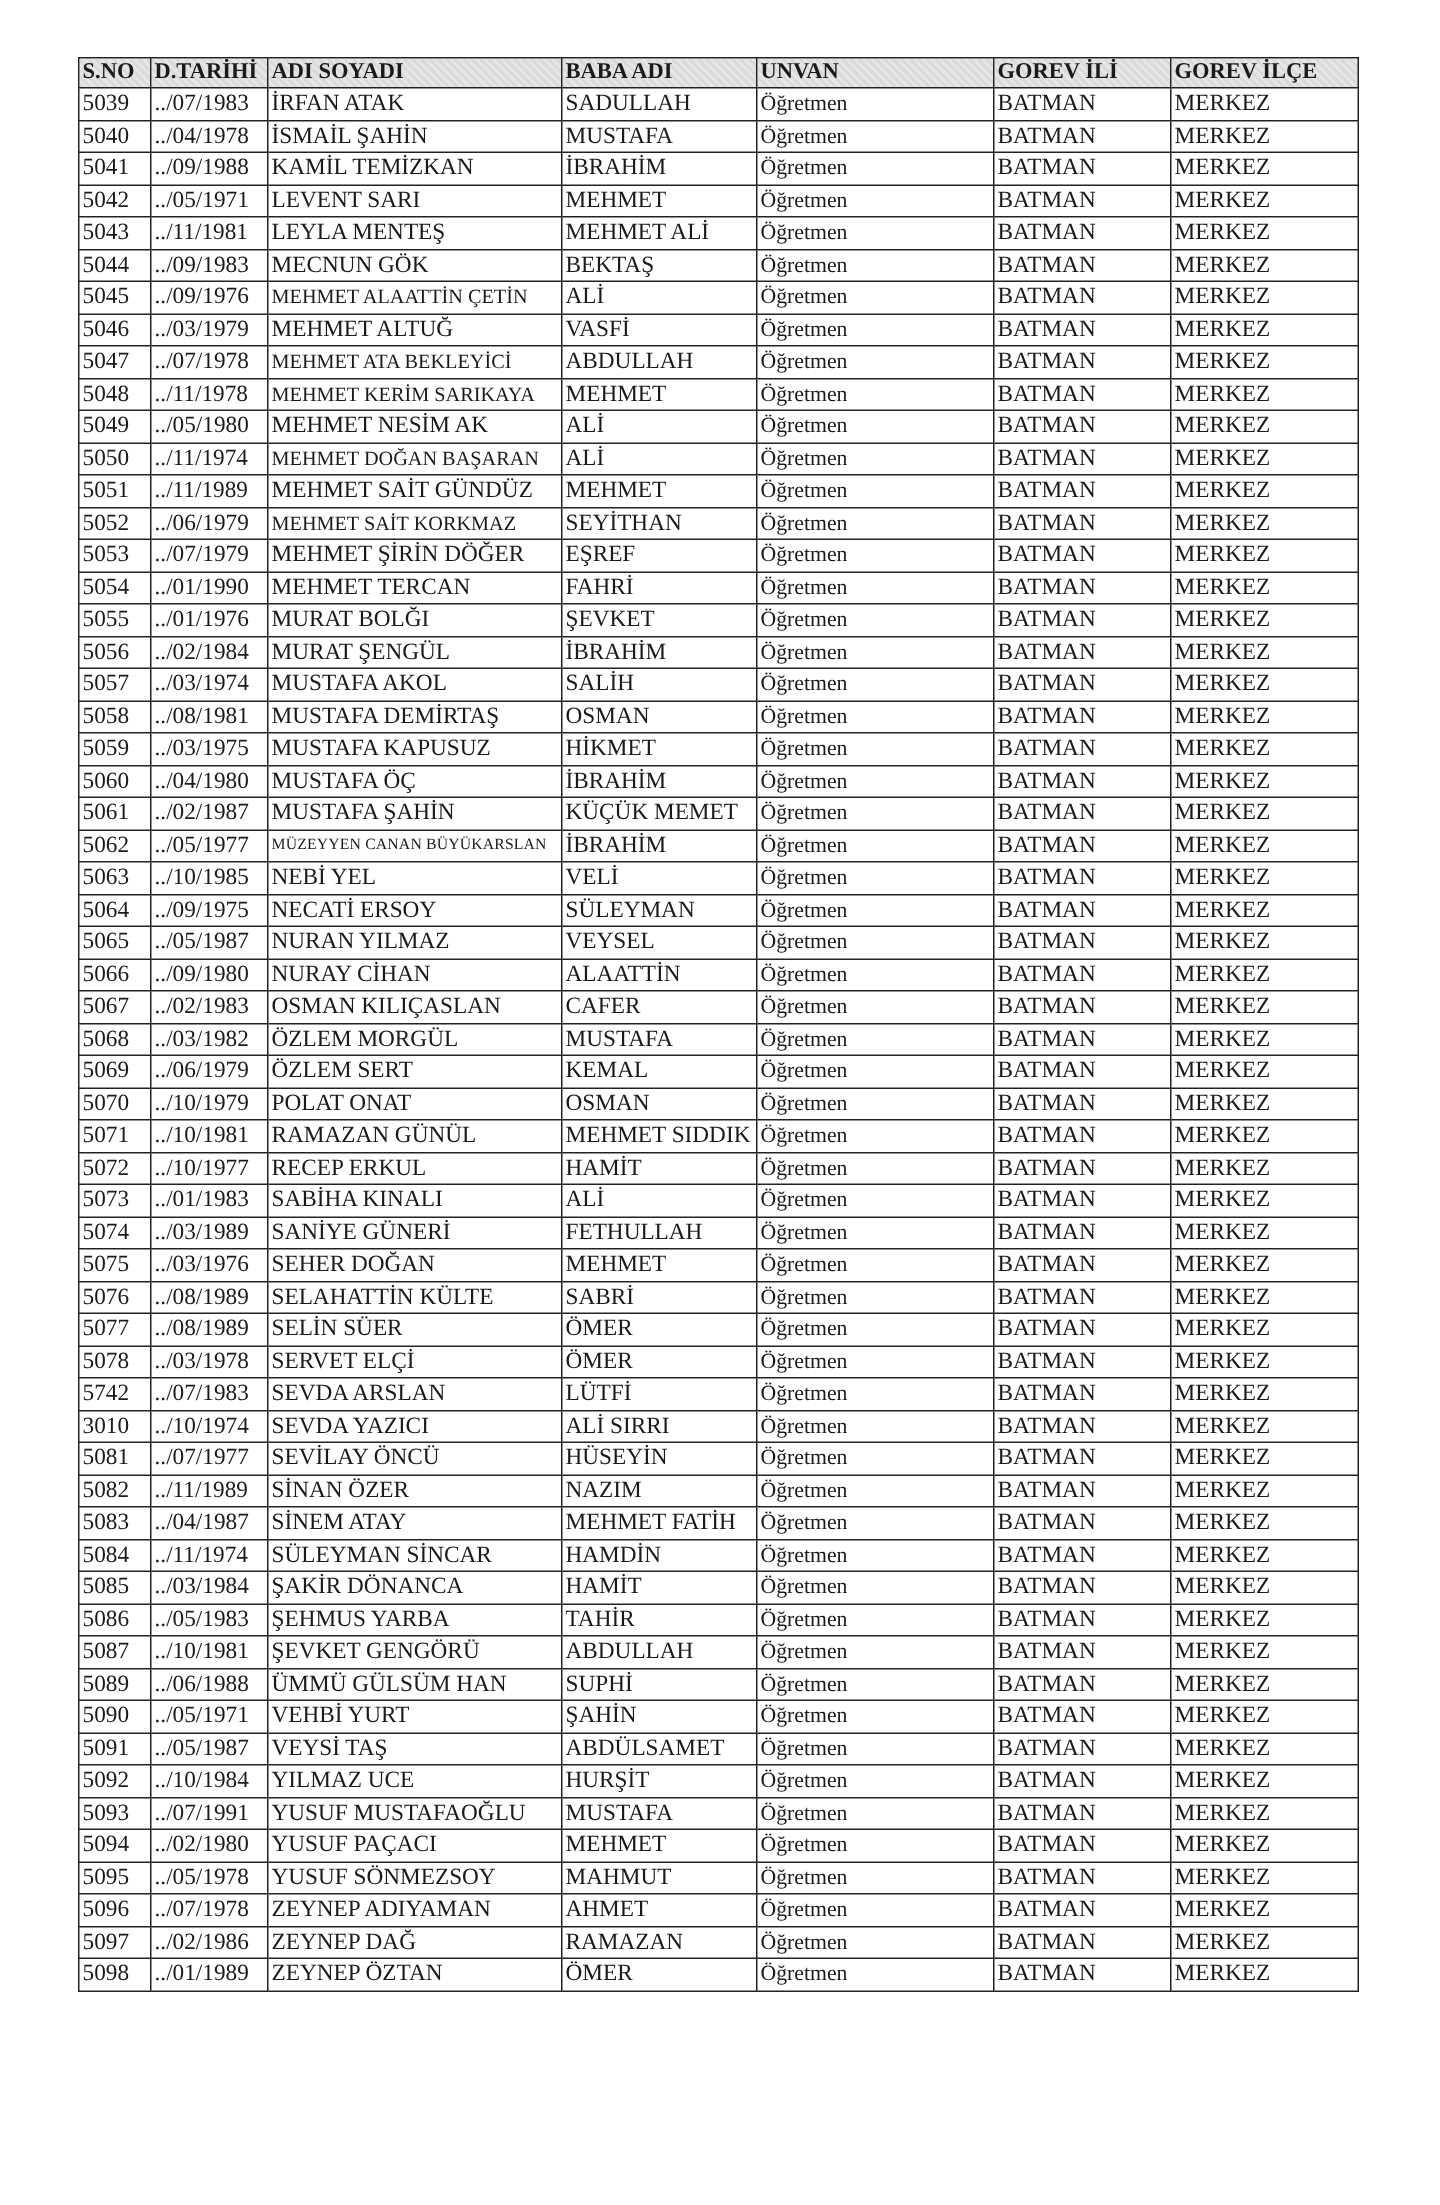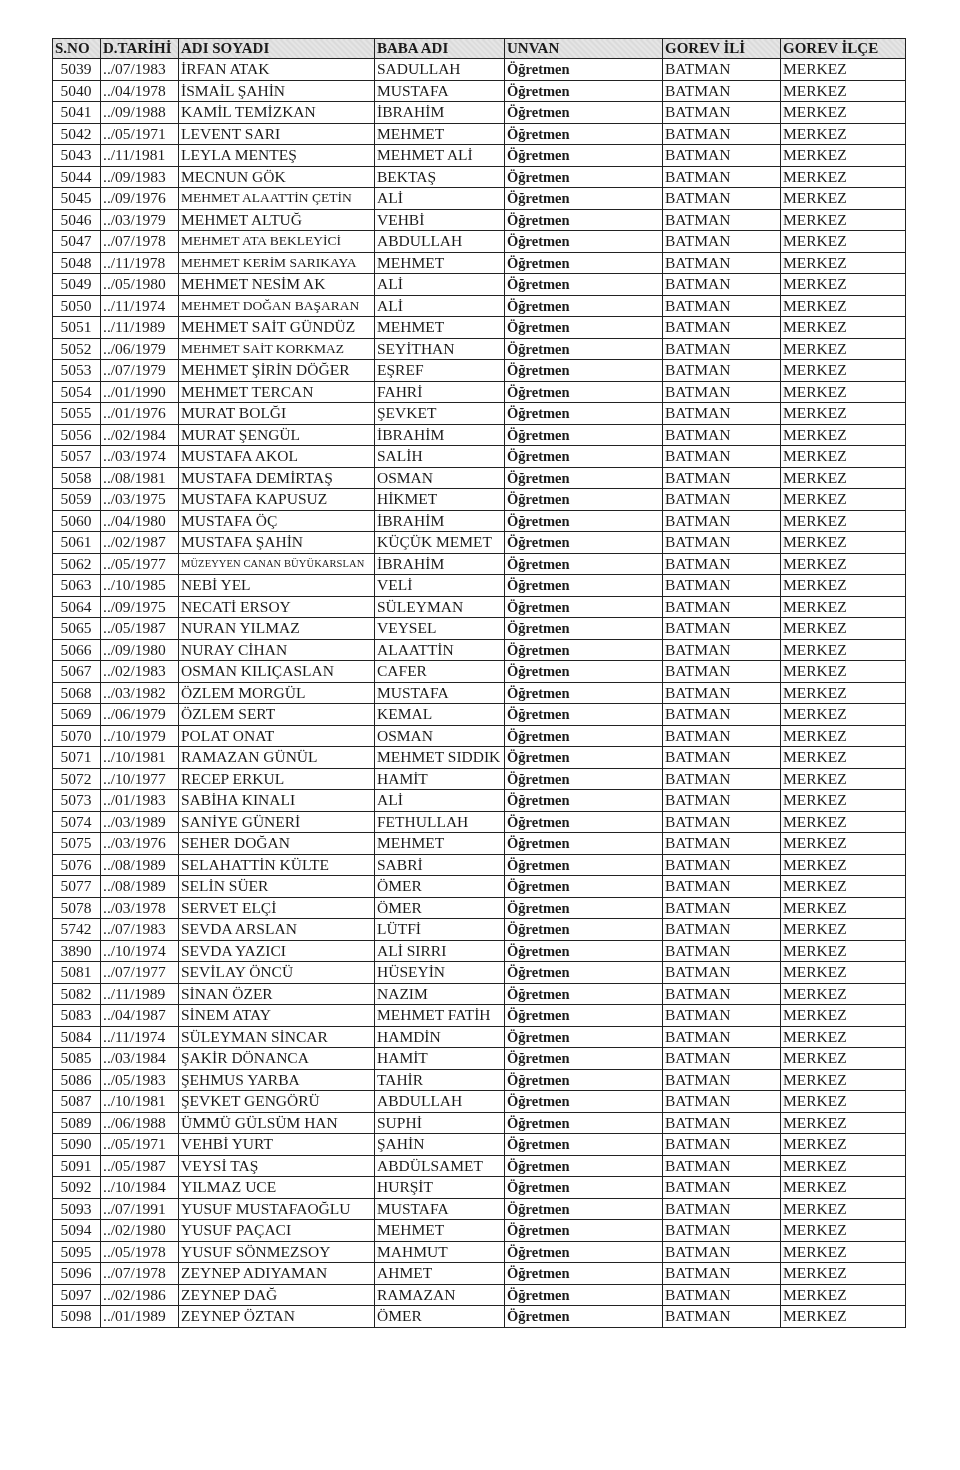--- a/index.html
+++ b/index.html
@@ -17,24 +17,24 @@
     white-space: nowrap; overflow: hidden;
     font-size: 15.5px; line-height: 20.5px; height: 20.5px;
     text-align: left; vertical-align: bottom;
   }
   .sheet th {
     font-weight: bold; font-size: 15px;
     background: #e6e6e6;
     background-image: repeating-linear-gradient(45deg, rgba(0,0,0,0.05) 0 2px, rgba(255,255,255,0) 2px 4px);
     height: 19px; line-height: 19px;
   }
-  .sheet td.sno { text-align: center; padding-right: 3px; }
+  .sheet td.sno { text-align: left; padding-right: 3px; }
   .sheet td.small { font-size: 10.5px; letter-spacing: 0.1px; }
   .sheet td.mid { font-size: 13.5px; }
-  .sheet td.unv { font-size: 14.5px; font-weight: bold; }
+  .sheet td.unv { font-size: 14.5px; }
   col.c1 { width: 48px; } col.c2 { width: 78px; } col.c3 { width: 196px; }
   col.c4 { width: 130px; } col.c5 { width: 158px; } col.c6 { width: 118px; } col.c7 { width: 125px; }
 </style>
 </head>
 <body>
 
 <table class="sheet">
   <colgroup>
     <col class="c1">
       <col class="c2">
@@ -116,21 +116,21 @@
         <td class="mid">MEHMET ALAATTİN ÇETİN</td>
         <td>ALİ</td>
         <td class="unv">Öğretmen</td>
         <td>BATMAN</td>
         <td>MERKEZ</td>
       </tr>
       <tr>
         <td class="sno">5046</td>
         <td>../03/1979</td>
         <td>MEHMET ALTUĞ</td>
-        <td>VEHBİ</td>
+        <td>VASFİ</td>
         <td class="unv">Öğretmen</td>
         <td>BATMAN</td>
         <td>MERKEZ</td>
       </tr>
       <tr>
         <td class="sno">5047</td>
         <td>../07/1978</td>
         <td class="mid">MEHMET ATA BEKLEYİCİ</td>
         <td>ABDULLAH</td>
         <td class="unv">Öğretmen</td>
@@ -419,21 +419,21 @@
       <tr>
         <td class="sno">5742</td>
         <td>../07/1983</td>
         <td>SEVDA ARSLAN</td>
         <td>LÜTFİ</td>
         <td class="unv">Öğretmen</td>
         <td>BATMAN</td>
         <td>MERKEZ</td>
       </tr>
       <tr>
-        <td class="sno">3890</td>
+        <td class="sno">3010</td>
         <td>../10/1974</td>
         <td>SEVDA YAZICI</td>
         <td>ALİ SIRRI</td>
         <td class="unv">Öğretmen</td>
         <td>BATMAN</td>
         <td>MERKEZ</td>
       </tr>
       <tr>
         <td class="sno">5081</td>
         <td>../07/1977</td>

